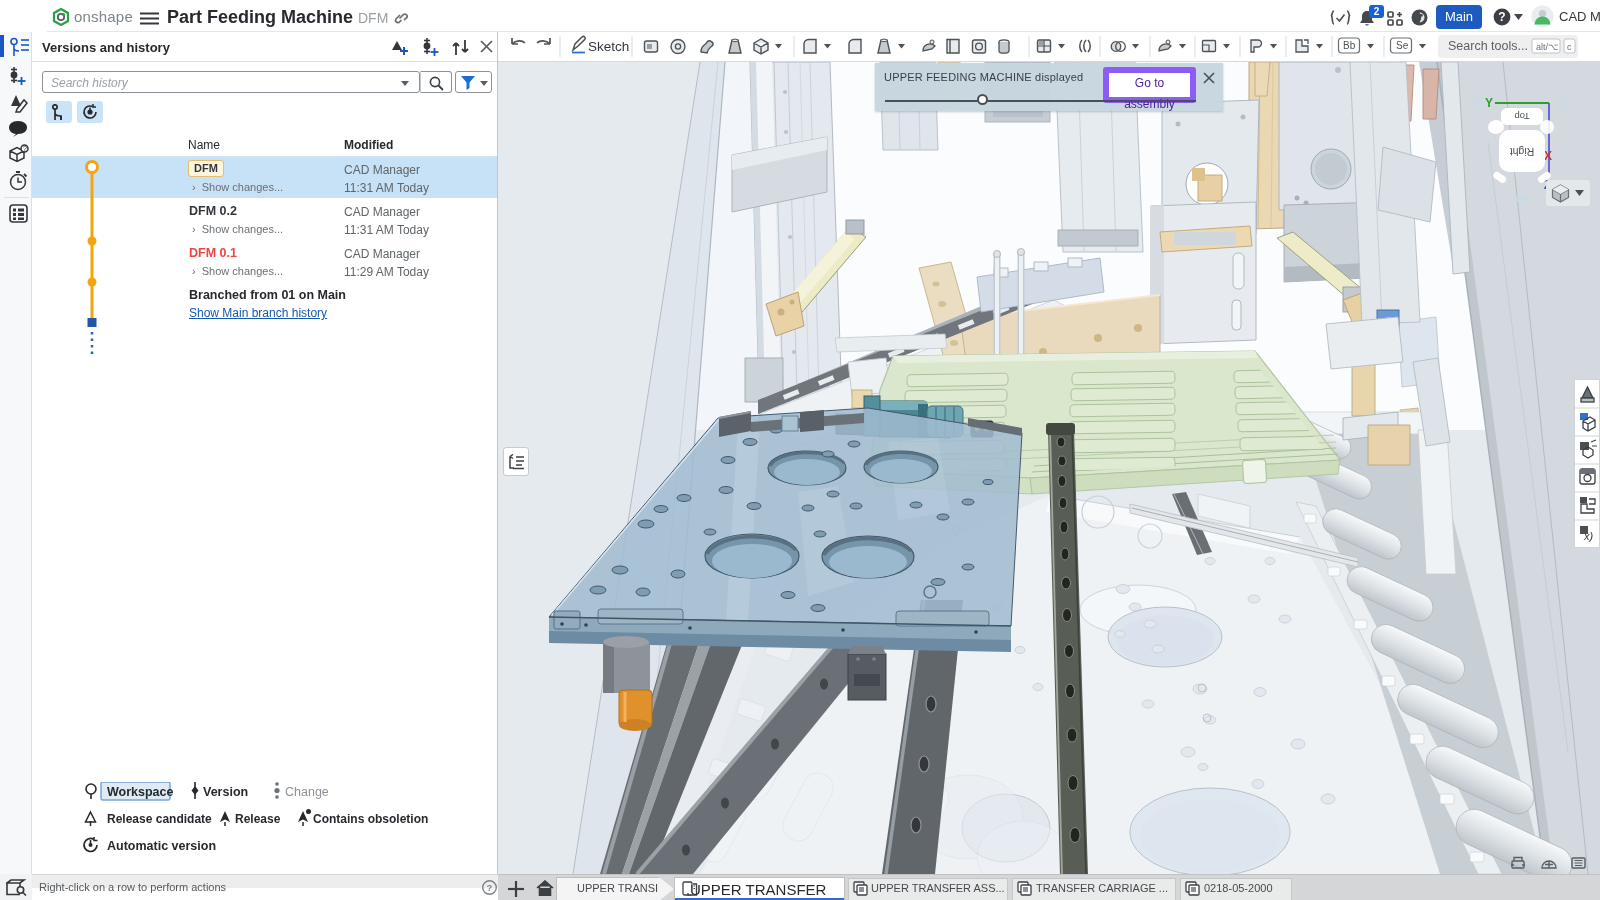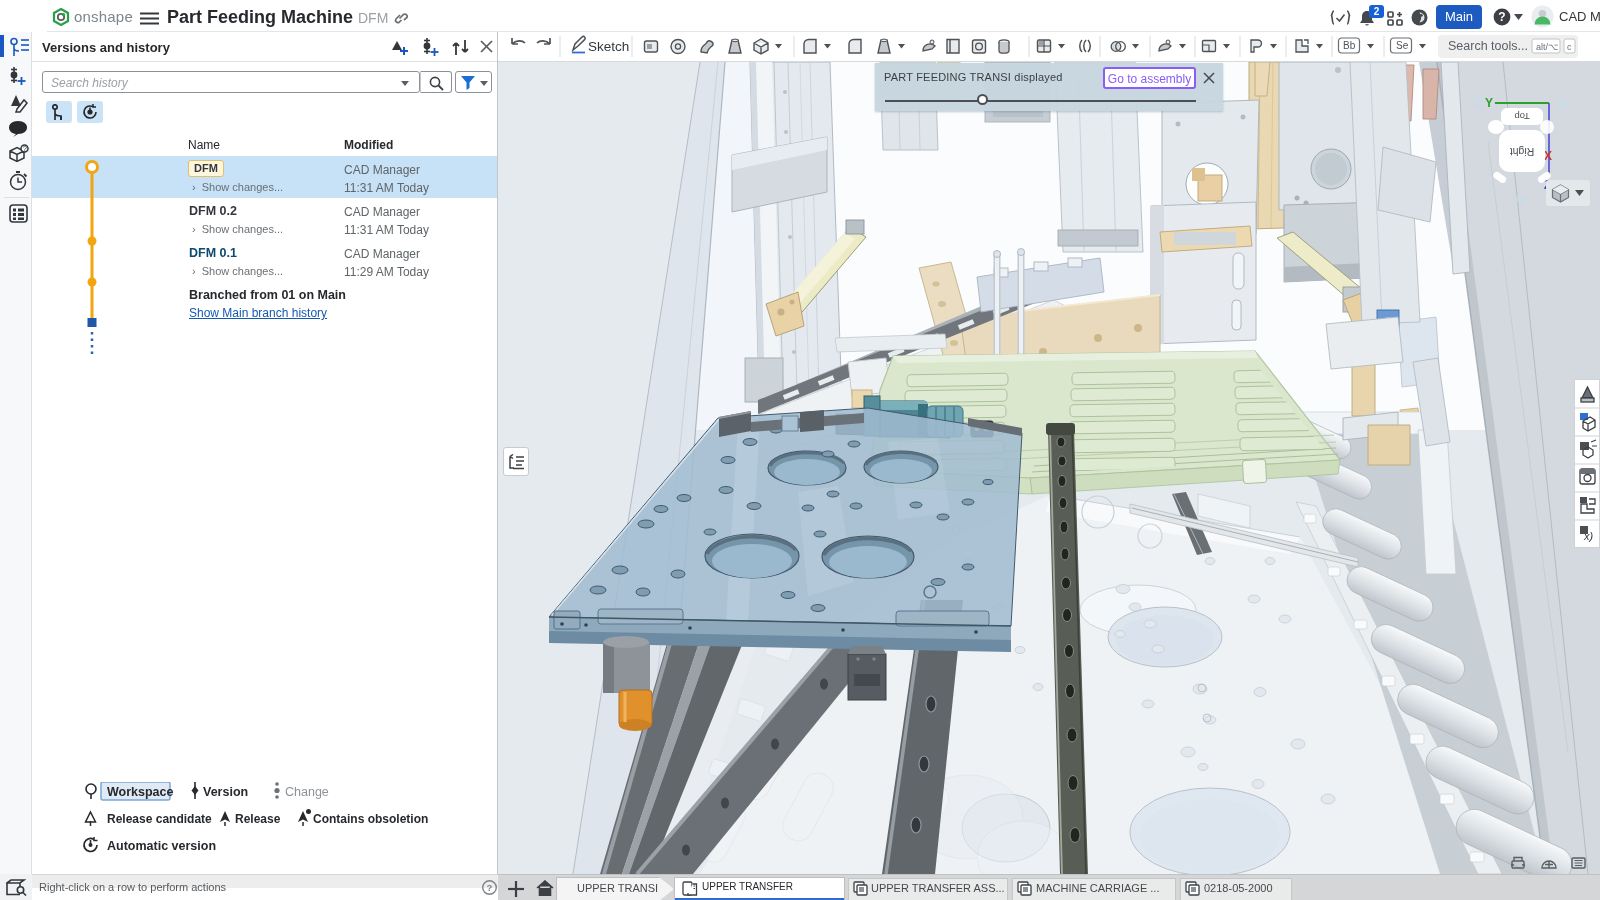--- a/index.html
+++ b/index.html
@@ -491,22 +491,22 @@
             <path d="M8 5 L8 12 M4 8.5 L12 8.5"></path>
           </g>
       <g transform="translate(61,0)">
             <rect x="1" y="2" width="13" height="10" rx="1"></rect>
             <path d="M3.5 4.5 L11.5 4.5 M3.5 7 L11.5 7 M4 9.5 L11 9.5" stroke-width="1"></path>
           </g>
     </g>
    </svg>
    
    <div class="abs" style="left:377px;top:1px;width:348px;height:48px;background:rgba(199,213,223,.96);box-shadow:0 1px 2px rgba(90,110,125,.35)">
-     <div class="abs" style="left:9px;top:8px;font-size:11px;color:#3a3f44;letter-spacing:.2px">PART FEEDING TRANSI displayed</div>
-     <div class="abs" style="left:228px;top:4px;width:93px;height:22px;background:#fff;border:2px solid #8b5cf6;border-radius:3px;font-size:12px;color:#8b5cf6;text-align:center;line-height:21px">Go to assembly</div>
+     <div class="abs" style="left:9px;top:8px;font-size:11px;color:#3a3f44;letter-spacing:.2px">UPPER FEEDING MACHINE displayed</div>
+     <div class="abs" style="left:228px;top:4px;width:93px;height:36px;background:#fff;border:6px solid #8b5cf6;border-radius:3px;font-size:12px;color:#4c1d95;text-align:center;line-height:21px">Go to assembly</div>
      <svg class="abs" style="left:328px;top:9px" width="12" height="12" viewBox="0 0 12 12">
           <g stroke="#4a4f54" stroke-width="1.6">
             <line x1="1" y1="1" x2="11" y2="11"></line>
             <line x1="11" y1="1" x2="1" y2="11"></line>
           </g>
         </svg>
      <div class="abs" style="left:10px;top:37px;width:311px;height:2px;background:#4a4f54"></div>
      <div class="abs" style="left:102px;top:31px;width:11px;height:11px;background:#fff;border:2px solid #4a4f54;border-radius:50%"></div>
    </div>
    
@@ -952,21 +952,21 @@
     <div class="abs" style="left:156px;top:128px;width:36px;height:17px;background:#fdf6dd;border:1.5px solid #e3bf6d;border-radius:3px;font-size:11px;font-weight:bold;color:#33373c;text-align:center;line-height:15px">DFM</div>
     <div class="abs" style="left:160px;top:149px;font-size:11px;color:#6a7076">›&nbsp; Show changes...</div>
     <div class="abs" style="left:312px;top:131px;font-size:12px;color:#5f6569">CAD Manager</div>
     <div class="abs" style="left:312px;top:149px;font-size:12px;color:#5f6569">11:31 AM Today</div>
 
     <div class="abs" style="left:157px;top:172px;font-size:12.5px;font-weight:bold;color:#33373c">DFM 0.2</div>
     <div class="abs" style="left:160px;top:191px;font-size:11px;color:#6a7076">›&nbsp; Show changes...</div>
     <div class="abs" style="left:312px;top:173px;font-size:12px;color:#5f6569">CAD Manager</div>
     <div class="abs" style="left:312px;top:191px;font-size:12px;color:#5f6569">11:31 AM Today</div>
 
-    <div class="abs" style="left:157px;top:214px;font-size:12.5px;font-weight:bold;color:#0c4a6e">DFM 0.1</div>
+    <div class="abs" style="left:157px;top:214px;font-size:12.5px;font-weight:bold;color:#ef4444">DFM 0.1</div>
     <div class="abs" style="left:160px;top:233px;font-size:11px;color:#6a7076">›&nbsp; Show changes...</div>
     <div class="abs" style="left:312px;top:215px;font-size:12px;color:#5f6569">CAD Manager</div>
     <div class="abs" style="left:312px;top:233px;font-size:12px;color:#5f6569">11:29 AM Today</div>
 
     <div class="abs" style="left:157px;top:256px;font-size:12.5px;font-weight:bold;color:#26292d">Branched from 01 on Main</div>
     <div class="abs" style="left:157px;top:274px;font-size:12px;color:#1558b0;text-decoration:underline">Show Main branch history</div>
 
     <svg class="abs" style="left:48px;top:750px" width="400" height="80" viewBox="0 0 400 80">
       <g stroke="#26292d" stroke-width="1.6" fill="none">
         <circle cx="11" cy="7" r="5"></circle>
@@ -1042,35 +1042,35 @@
     <div class="abs t11" style="left:79px;top:7px">UPPER TRANSI</div>
     <div class="abs" style="left:176px;top:2px;width:171px;height:24px;background:#fff;border:1px solid #bcbec0;border-bottom:none"></div>
     <div class="abs" style="left:177px;top:23px;width:169px;height:3px;background:#2f6bd0"></div>
     <svg class="abs" style="left:184px;top:5px" width="16" height="17" viewBox="0 0 16 17">
         <g stroke="#3c4045" stroke-width="1.3" fill="#fff">
           <rect x="1" y="2" width="9" height="13" rx="1.5"></rect>
           <path d="M11 4 L14.5 4 L14.5 15 L6 15 L6 13" fill="#fff"></path>
           <path d="M11.5 6 L13 6 M11.5 8.5 L13 8.5" stroke-width="1"></path>
         </g>
       </svg>
-    <div class="abs" style="left:204px;top:6px;font-size:10px;color:#26292d">UPPER TRANSFER</div>
+    <div class="abs" style="left:192px;top:6px;font-size:15px;color:#26292d">UPPER TRANSFER</div>
     <div class="abs" style="left:350px;top:3px;width:160px;height:23px;background:#e9eaea;border:1px solid #c4c6c8"></div>
     <svg class="abs" style="left:355px;top:6px" width="15" height="15" viewBox="0 0 15 15">
         <rect x="1" y="1" width="10" height="10" rx="1" fill="#fff" stroke="#3c4045" stroke-width="1.3"></rect>
         <rect x="4" y="4" width="10" height="10" rx="1" fill="#fff" stroke="#3c4045" stroke-width="1.3"></rect>
         <rect x="6" y="6" width="5" height="5" fill="#8d9298"></rect>
       </svg>
     <div class="abs t11" style="left:373px;top:7px">UPPER TRANSFER ASS...</div>
     <div class="abs" style="left:514px;top:3px;width:164px;height:23px;background:#e9eaea;border:1px solid #c4c6c8"></div>
     <svg class="abs" style="left:519px;top:6px" width="15" height="15" viewBox="0 0 15 15">
         <rect x="1" y="1" width="10" height="10" rx="1" fill="#fff" stroke="#3c4045" stroke-width="1.3"></rect>
         <rect x="4" y="4" width="10" height="10" rx="1" fill="#fff" stroke="#3c4045" stroke-width="1.3"></rect>
         <rect x="6" y="6" width="5" height="5" fill="#8d9298"></rect>
       </svg>
-    <div class="abs t11" style="left:538px;top:7px">MACHINE CARRIAGE ...</div>
+    <div class="abs t11" style="left:538px;top:7px">TRANSFER CARRIAGE ...</div>
     <div class="abs" style="left:682px;top:3px;width:112px;height:23px;background:#e9eaea;border:1px solid #c4c6c8"></div>
     <svg class="abs" style="left:687px;top:6px" width="15" height="15" viewBox="0 0 15 15">
         <rect x="1" y="1" width="10" height="10" rx="1" fill="#fff" stroke="#3c4045" stroke-width="1.3"></rect>
         <rect x="4" y="4" width="10" height="10" rx="1" fill="#fff" stroke="#3c4045" stroke-width="1.3"></rect>
         <rect x="6" y="6" width="5" height="5" fill="#8d9298"></rect>
       </svg>
     <div class="abs t11" style="left:706px;top:7px">0218-05-2000</div>
   </div>
 </div>
 

